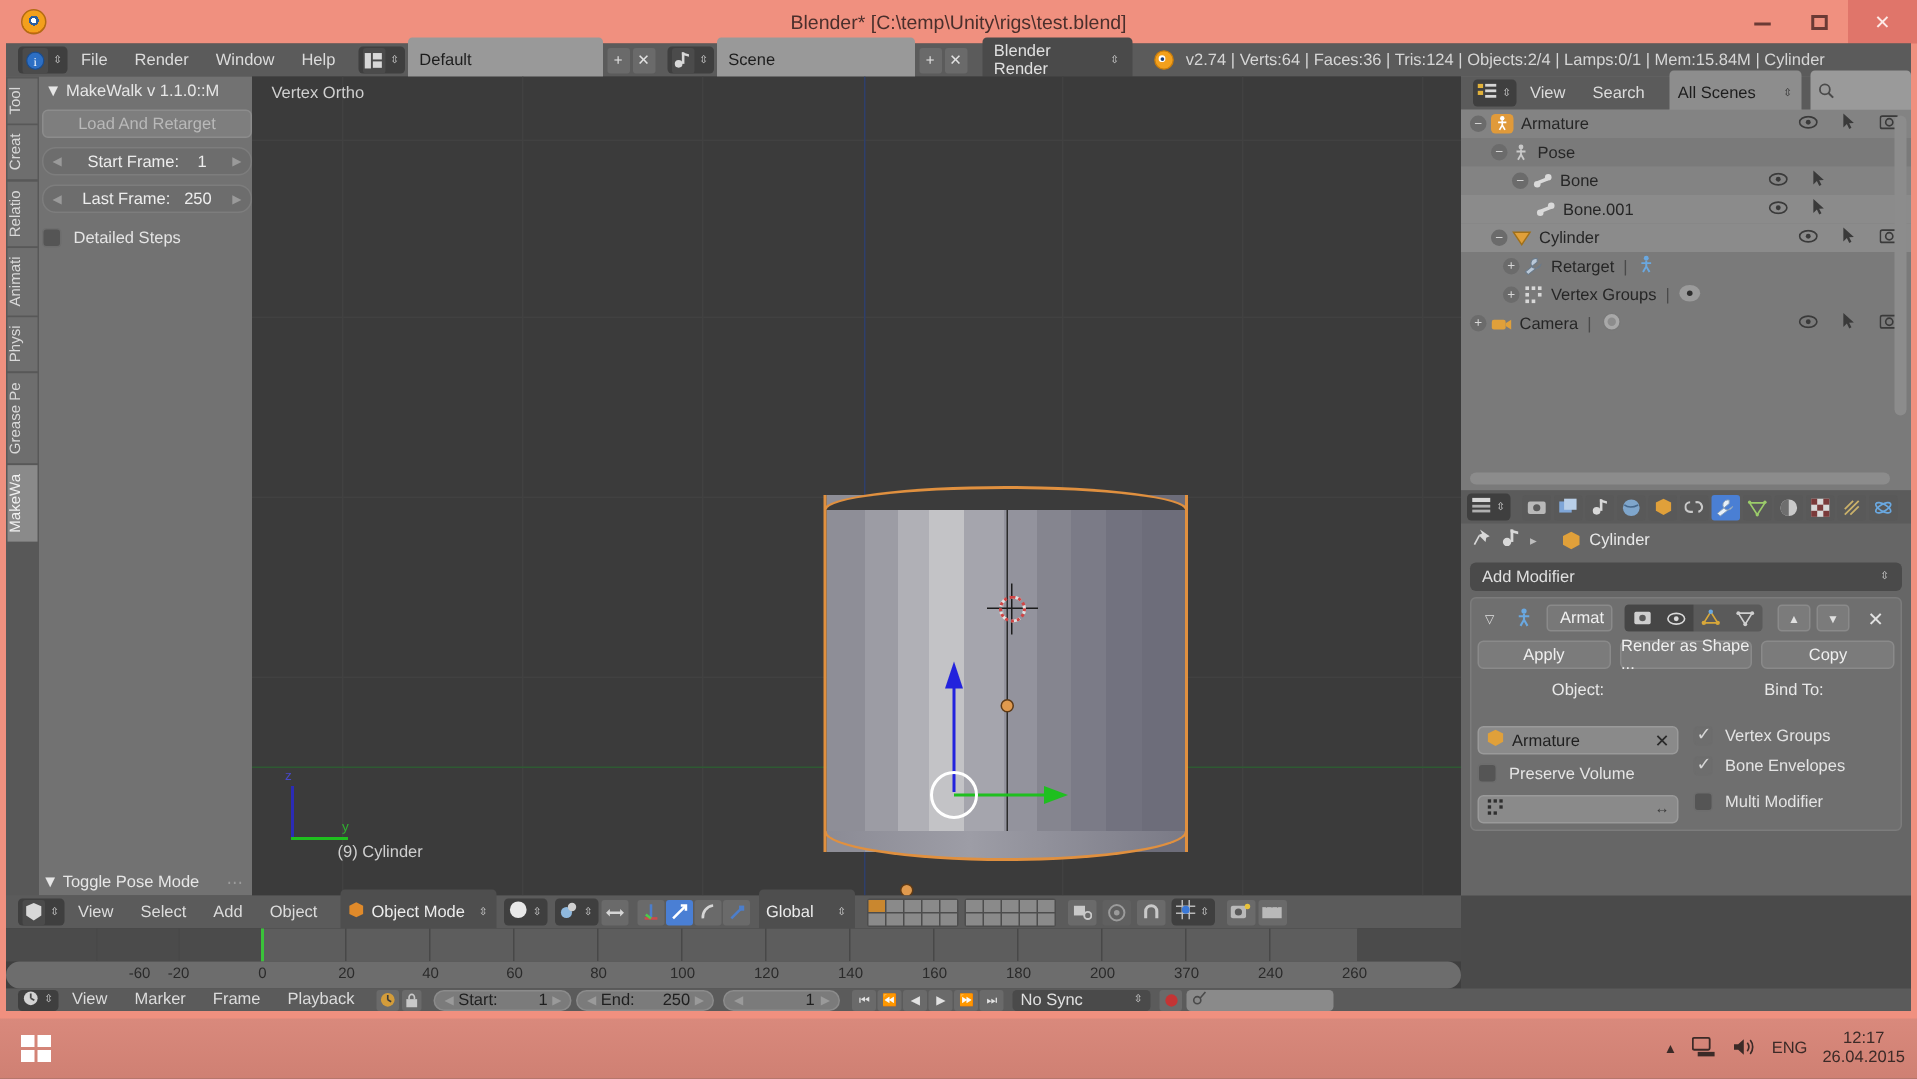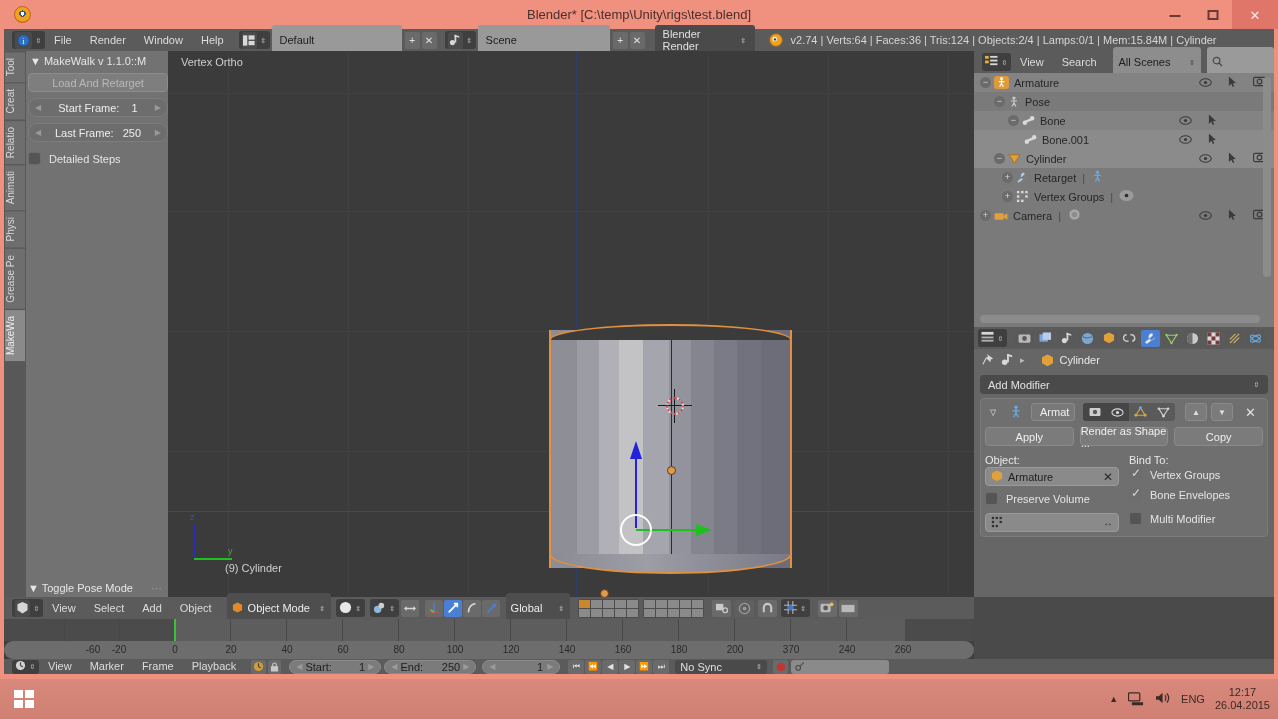--- a/index.html
+++ b/index.html
@@ -173,21 +173,21 @@
   .toggrp{ display:flex; background:#5a5a5a; border-radius:3px; overflow:hidden; }
   .tog{ width:23px; height:18px; display:flex; align-items:center; justify-content:center; font-size:10px; color:#d9d9d9; }
   .tog.on{ background:#464646; }
   .arrbtn{ width:22px; height:18px; background:#7b7b7b; border:1px solid #8a8a8a; border-radius:3px;
            display:flex; align-items:center; justify-content:center; color:#e0e0e0; font-size:8px; }
   .trio{ display:flex; gap:6px; margin-top:6px; }
   .trio .b{ flex:1; height:19px; background:#7b7b7b; border:1px solid #8a8a8a; border-radius:4px;
             color:#efefef; font-size:11px; display:flex; align-items:center; justify-content:center; }
   .twocol{ display:flex; gap:10px; margin-top:8px; }
   .col{ flex:1; }
-  .sublbl{ color:#e8e8e8; font-size:11px; margin-bottom:1px; }
+  .sublbl{ color:#e8e8e8; font-size:11px; margin-bottom:18px;text-align:center; }
   .objfield{ height:19px; background:#8a8a8a; border:1px solid #9a9a9a; border-radius:4px;
              display:flex; align-items:center; padding:0 5px; gap:5px; color:#1f1f1f; font-size:11px; }
 
   
   .taskbar{ position:absolute; left:0; top:679px; width:1278px; height:40px;
             background:linear-gradient(to bottom,#d9897c,#cf8073); }
   .startbtn{ width:47px; height:40px; display:flex; align-items:center; justify-content:center; }
   .winlogo{ width:20px; height:18px; display:grid; grid-template-columns:1fr 1fr; grid-template-rows:1fr 1fr;
             gap:2px; }
   .winlogo div{ background:#ffffff; }

